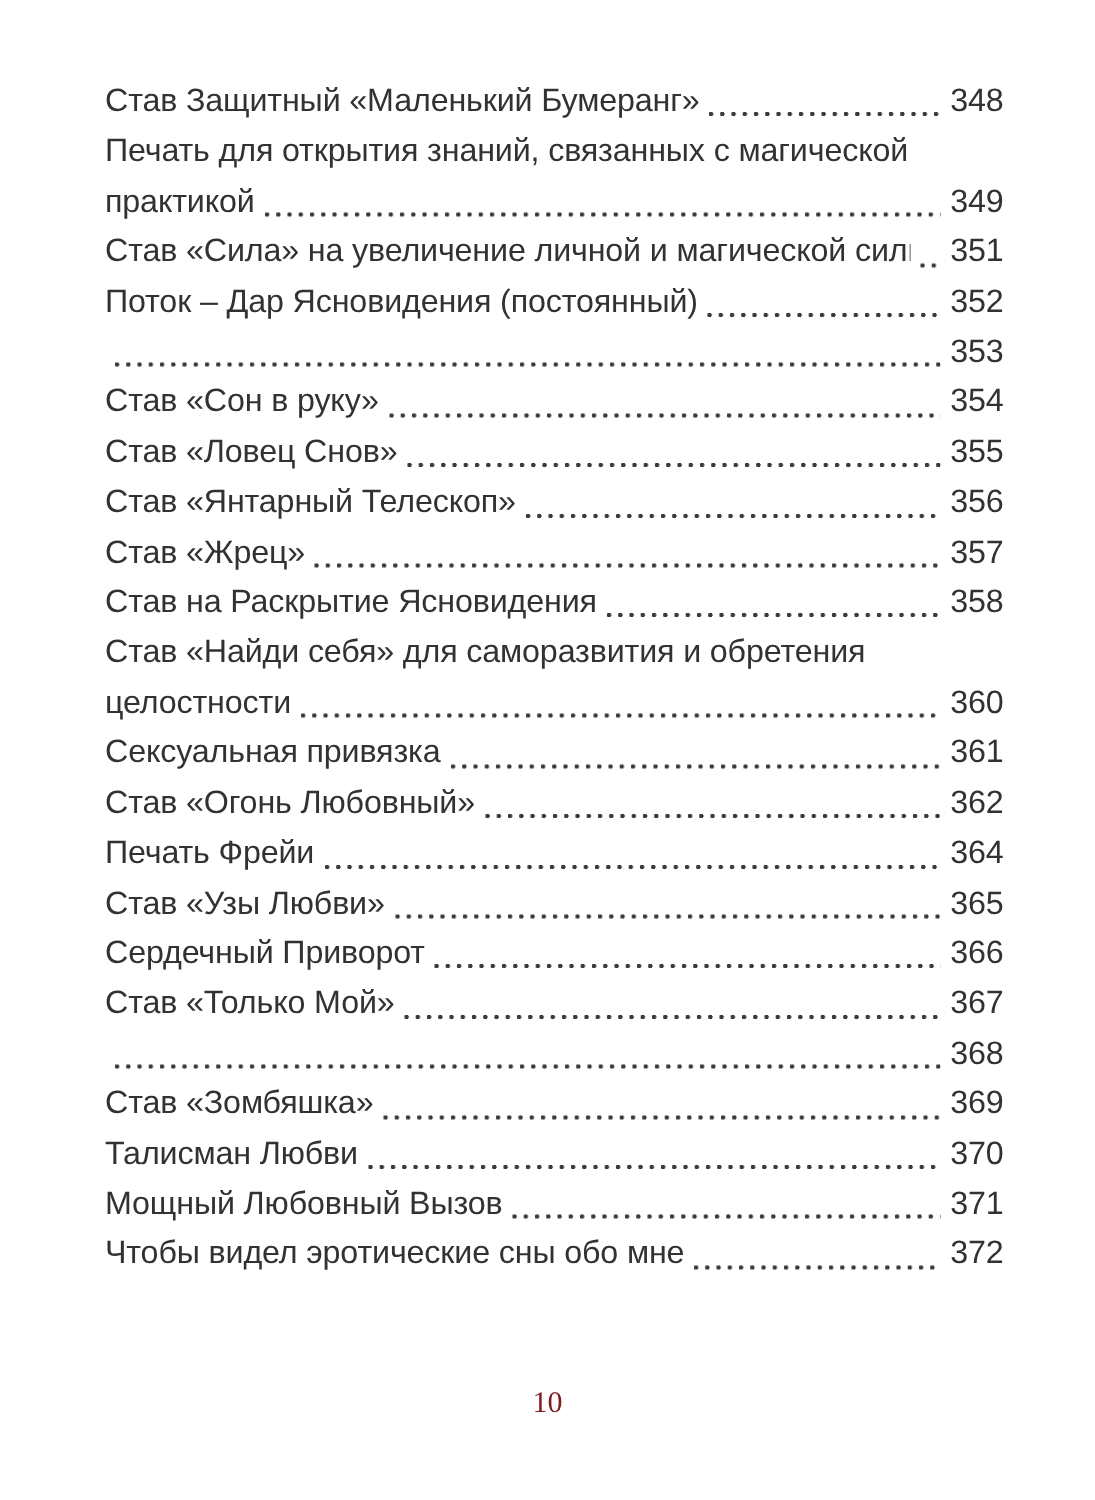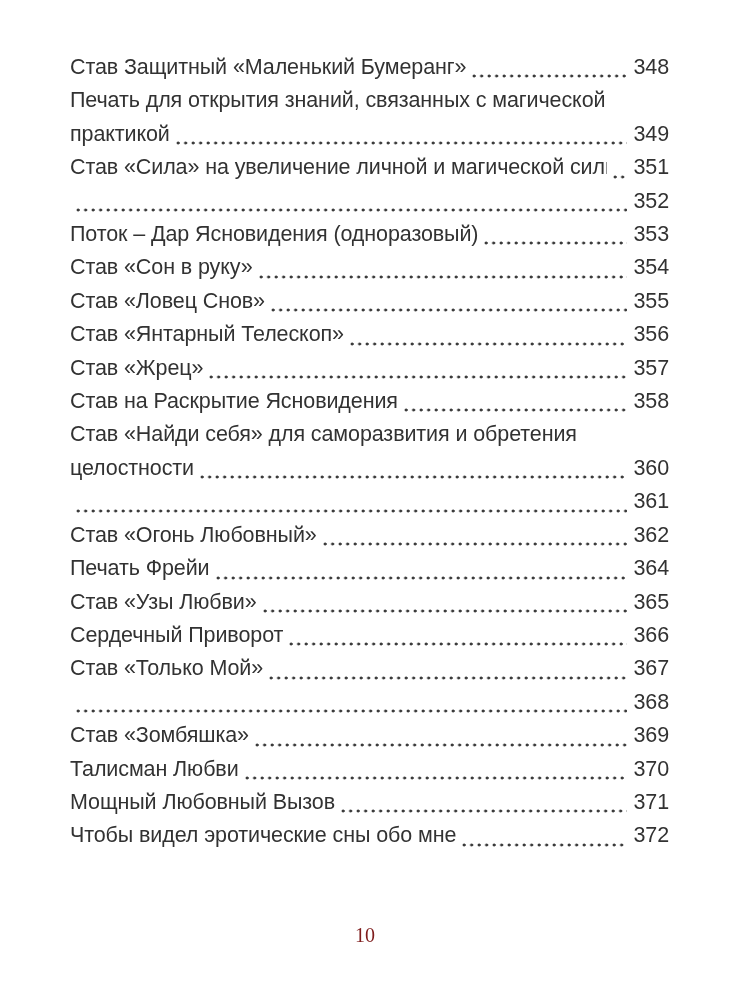--- a/index.html
+++ b/index.html
@@ -95,29 +95,29 @@
     <div class="toc-line entry-last">
       <span class="label">Став «Сила» на увеличение личной и магической силы</span>
       <span class="leader"></span>
       <span class="pagenum">351</span>
     </div>
   </div>
 
   <div class="toc-entry">
     <div class="cont-lines"></div>
     <div class="toc-line entry-last">
+      <span class="label">Поток – Дар Ясновидения (постоянный)</span>
       <span class="leader"></span>
       <span class="pagenum">352</span>
     </div>
   </div>
 
   <div class="toc-entry">
     <div class="cont-lines"></div>
     <div class="toc-line entry-last">
-      <span class="label">Поток – Дар Ясновидения (одноразовый)</span>
       <span class="leader"></span>
       <span class="pagenum">353</span>
     </div>
   </div>
 
   <div class="toc-entry">
     <div class="cont-lines"></div>
     <div class="toc-line entry-last">
       <span class="label">Став «Сон в руку»</span>
       <span class="leader"></span>
@@ -168,20 +168,21 @@
     <div class="toc-line entry-last">
       <span class="label">целостности</span>
       <span class="leader"></span>
       <span class="pagenum">360</span>
     </div>
   </div>
 
   <div class="toc-entry">
     <div class="cont-lines"></div>
     <div class="toc-line entry-last">
+      <span class="label">Сексуальная привязка</span>
       <span class="leader"></span>
       <span class="pagenum">361</span>
     </div>
   </div>
 
   <div class="toc-entry">
     <div class="cont-lines"></div>
     <div class="toc-line entry-last">
       <span class="label">Став «Огонь Любовный»</span>
       <span class="leader"></span>

